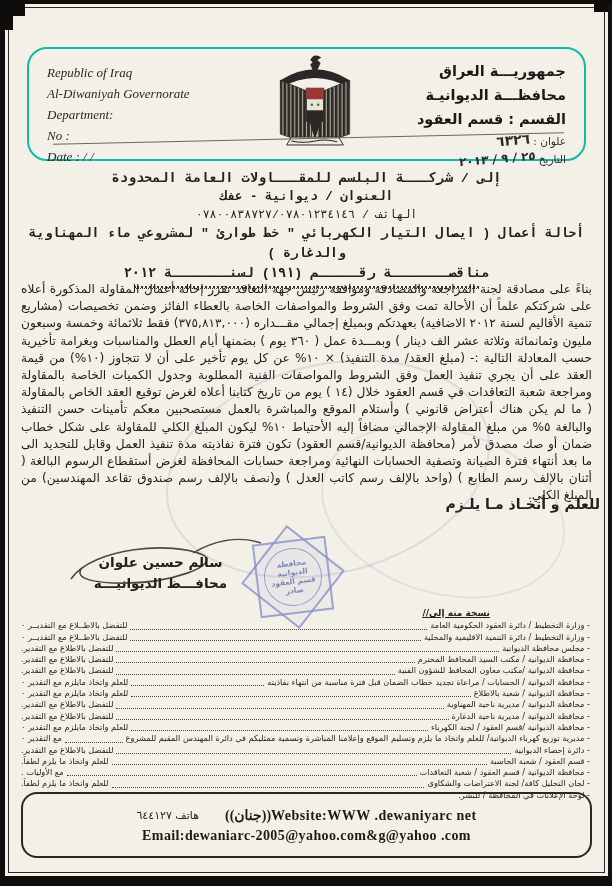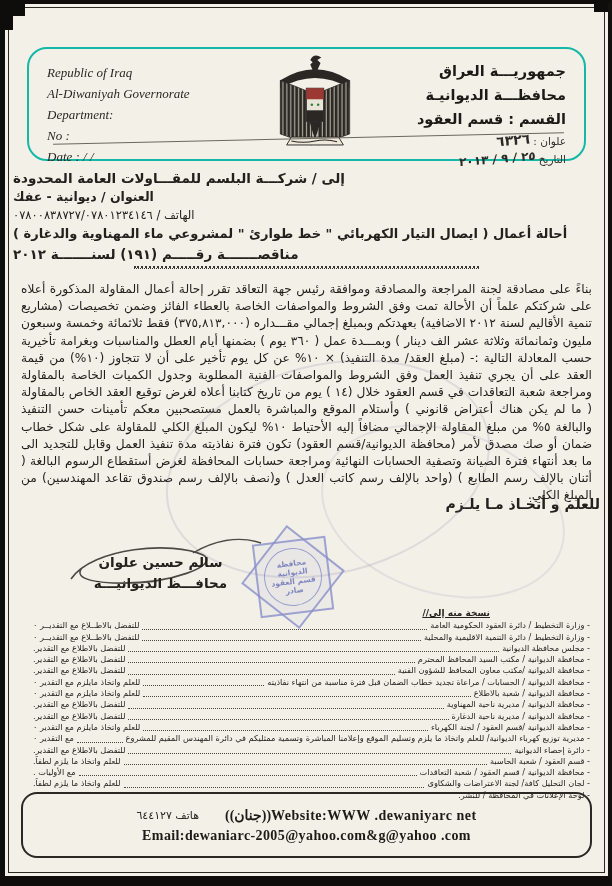--- a/index.html
+++ b/index.html
@@ -24,21 +24,21 @@
   }
   .header-box .scanline{position:absolute;left:24px;right:20px;bottom:20px;height:1px;background:#6d675d;transform:rotate(-1.3deg);}
   .hdr-left{flex:1.3;font-family:"Liberation Serif",serif;font-style:italic;font-size:13px;line-height:20px;padding-top:8px;color:#2b2823;}
   .hdr-left div{margin-bottom:1px;}
   .hdr-emblem{flex:0 0 104px;display:flex;align-items:center;justify-content:center;}
   .hdr-right{flex:1.2;direction:rtl;text-align:right;padding-top:4px;font-weight:bold;font-size:14.5px;line-height:24px;color:#1c1a17;}
   .hdr-right .small-line{font-size:10.5px;font-weight:normal;line-height:18px;color:#33302b;}
   .handwrit{display:inline-block;transform:rotate(-5deg) skewX(-6deg);font-size:14px;color:#2c2a26;font-weight:bold;letter-spacing:1px;}
 
   
-  .recipient{position:absolute;top:160px;left:0;right:0;direction:rtl;text-align:left;}
+  .recipient{position:absolute;top:160px;left:0;right:0;direction:rtl;text-align:center;font-family:Liberation Mono, monospace;}
   .r1{font-weight:bold;font-size:13.5px;line-height:19px;}
   .r2{font-weight:bold;font-size:12.5px;line-height:18px;}
   .r3{font-size:11.5px;line-height:18px;}
   .r4{font-weight:bold;font-size:13px;line-height:20px;}
   .r5{font-weight:bold;font-size:13.5px;line-height:20px;}
   .dots-sep{width:345px;margin:2px auto 0;border-top:2px dotted #3a3732;height:2px;border-bottom:1px dotted #3a3732;}
 
   
   .body-par{
     position:absolute;top:272px;left:8px;right:8px;
@@ -54,21 +54,21 @@
   .stamp .sq{position:absolute;inset:15px;border:2.5px solid rgba(120,127,198,.8);background:rgba(125,131,197,.05);}
   .stamp .sq.r45{transform:rotate(45deg);}
   .stamp .circ{position:absolute;inset:23px;border:1.5px solid rgba(120,127,198,.85);border-radius:50%;
     display:flex;flex-direction:column;align-items:center;justify-content:center;direction:rtl;
     font-size:7.5px;font-weight:bold;color:#6c73b8;line-height:9px;text-align:center;}
   .watermark{position:absolute;border:2px solid rgba(128,118,160,.18);border-radius:50%;pointer-events:none;}
   .wm1{left:150px;top:355px;width:330px;height:210px;transform:rotate(-14deg);}
   .wm2{left:305px;top:420px;width:250px;height:165px;transform:rotate(17deg);border-color:rgba(128,118,160,.14);}
 
   
-  .cc-section{position:absolute;top:599px;left:20px;right:10px;direction:rtl;font-size:8.2px;line-height:11.3px;color:#26241f;}
+  .cc-section{position:absolute;top:599px;left:8px;right:10px;direction:rtl;font-size:8.2px;line-height:11.3px;color:#26241f;}
   .cc-title{font-weight:bold;text-decoration:underline;font-size:9px;margin-right:100px;margin-bottom:1px;}
   .cc-row{display:flex;align-items:flex-end;overflow:hidden;white-space:nowrap;}
   .cc-text::before{content:"- ";}
   .cc-text{flex:0 1 auto;overflow:hidden;}
   .cc-dots{flex:1 1 8px;min-width:8px;border-bottom:1.4px dotted #4a463f;margin:0 3px 2px;}
   .cc-note{flex:0 0 auto;}
 
   
   .footer-box{
     position:absolute;top:783px;left:8px;right:8px;height:66px;

